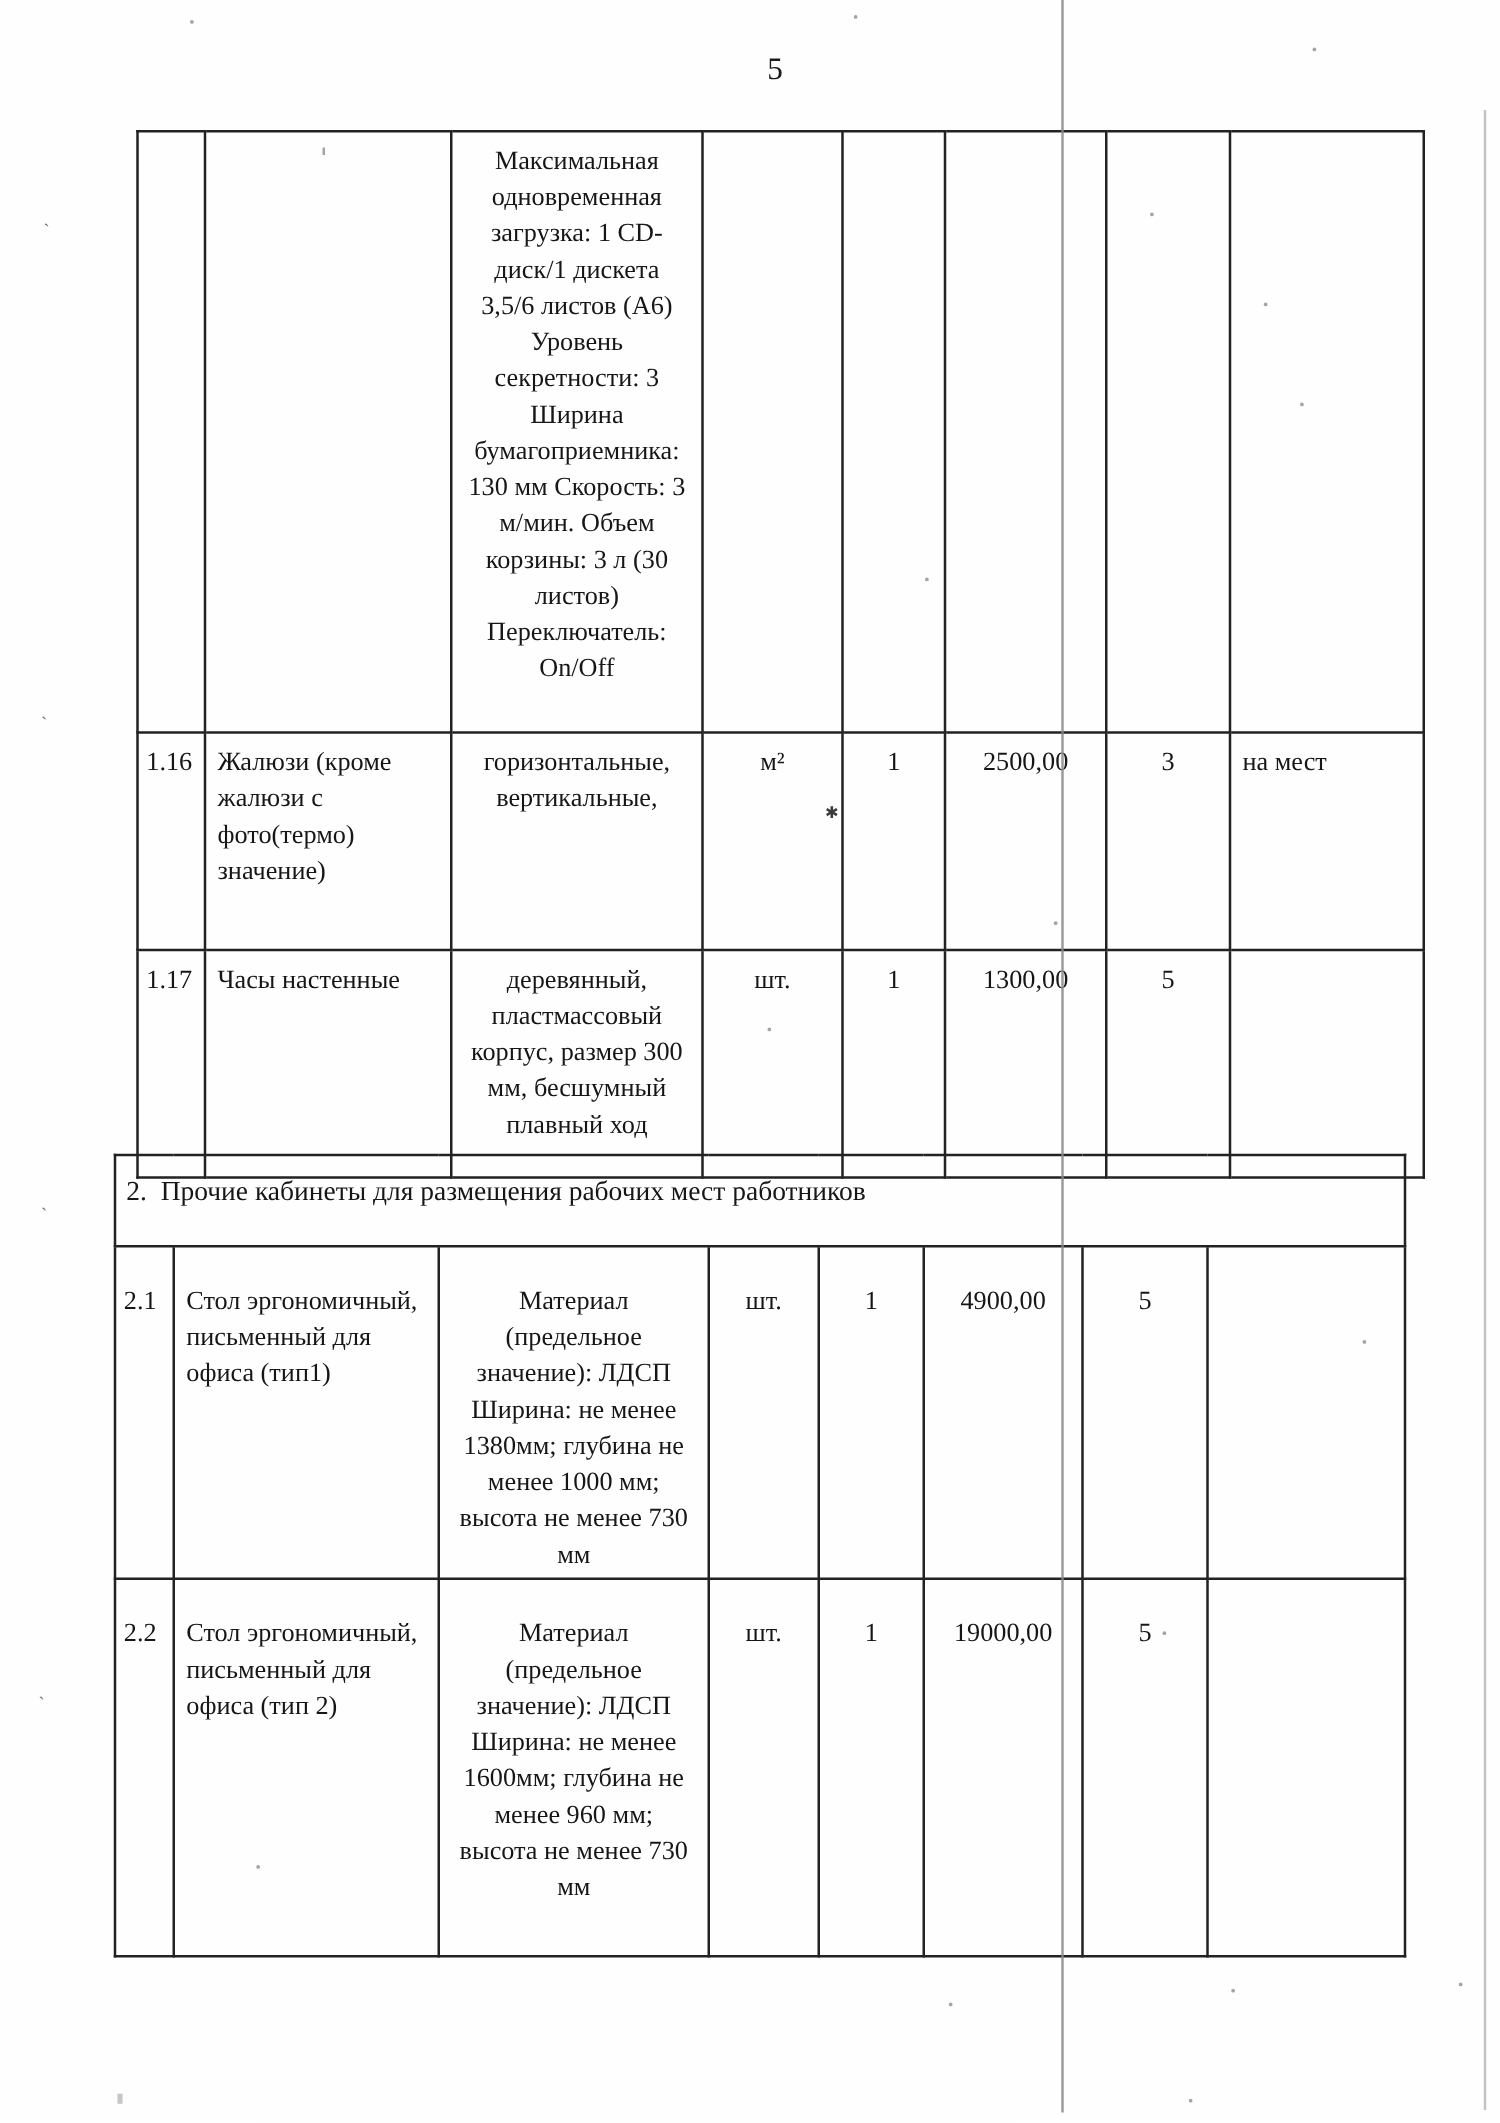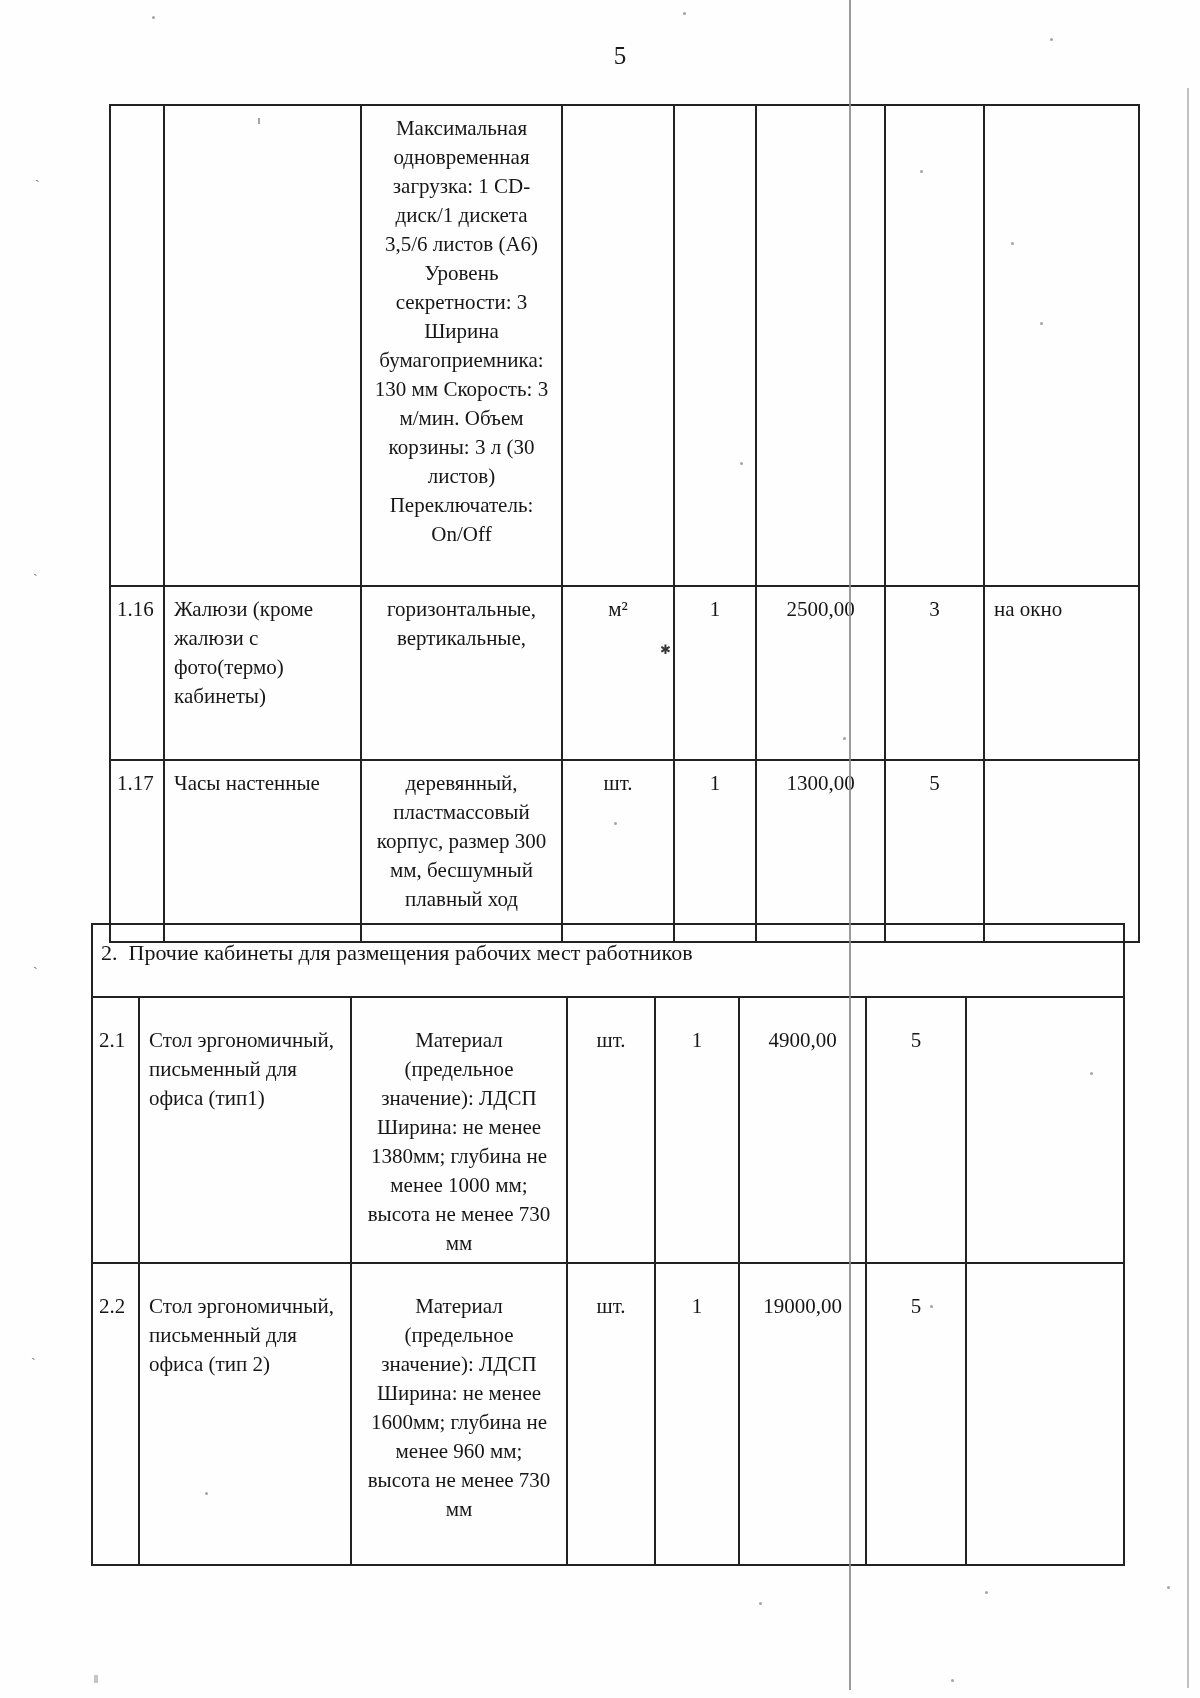--- a/index.html
+++ b/index.html
@@ -83,28 +83,28 @@
       <td class="c-qty"></td>
       <td class="c-price"></td>
       <td class="c-warranty"></td>
       <td class="c-note"></td>
     </tr>
     <tr style="height:174px;">
       <td class="c-num">1.16</td>
       <td class="c-name">Жалюзи (кроме
 жалюзи с
 фото(термо)
-кабинеты)</td>
+значение)</td>
       <td class="c-spec">горизонтальные,
 вертикальные,</td>
       <td class="c-unit">м²</td>
       <td class="c-qty">1</td>
       <td class="c-price">2500,00</td>
       <td class="c-warranty">3</td>
-      <td class="c-note">на окно</td>
+      <td class="c-note">на мест</td>
     </tr>
     <tr style="height:182px;">
       <td class="c-num">1.17</td>
       <td class="c-name">Часы настенные</td>
       <td class="c-spec">деревянный,
 пластмассовый
 корпус, размер 300
 мм, бесшумный
 плавный ход</td>
       <td class="c-unit">шт.</td>

